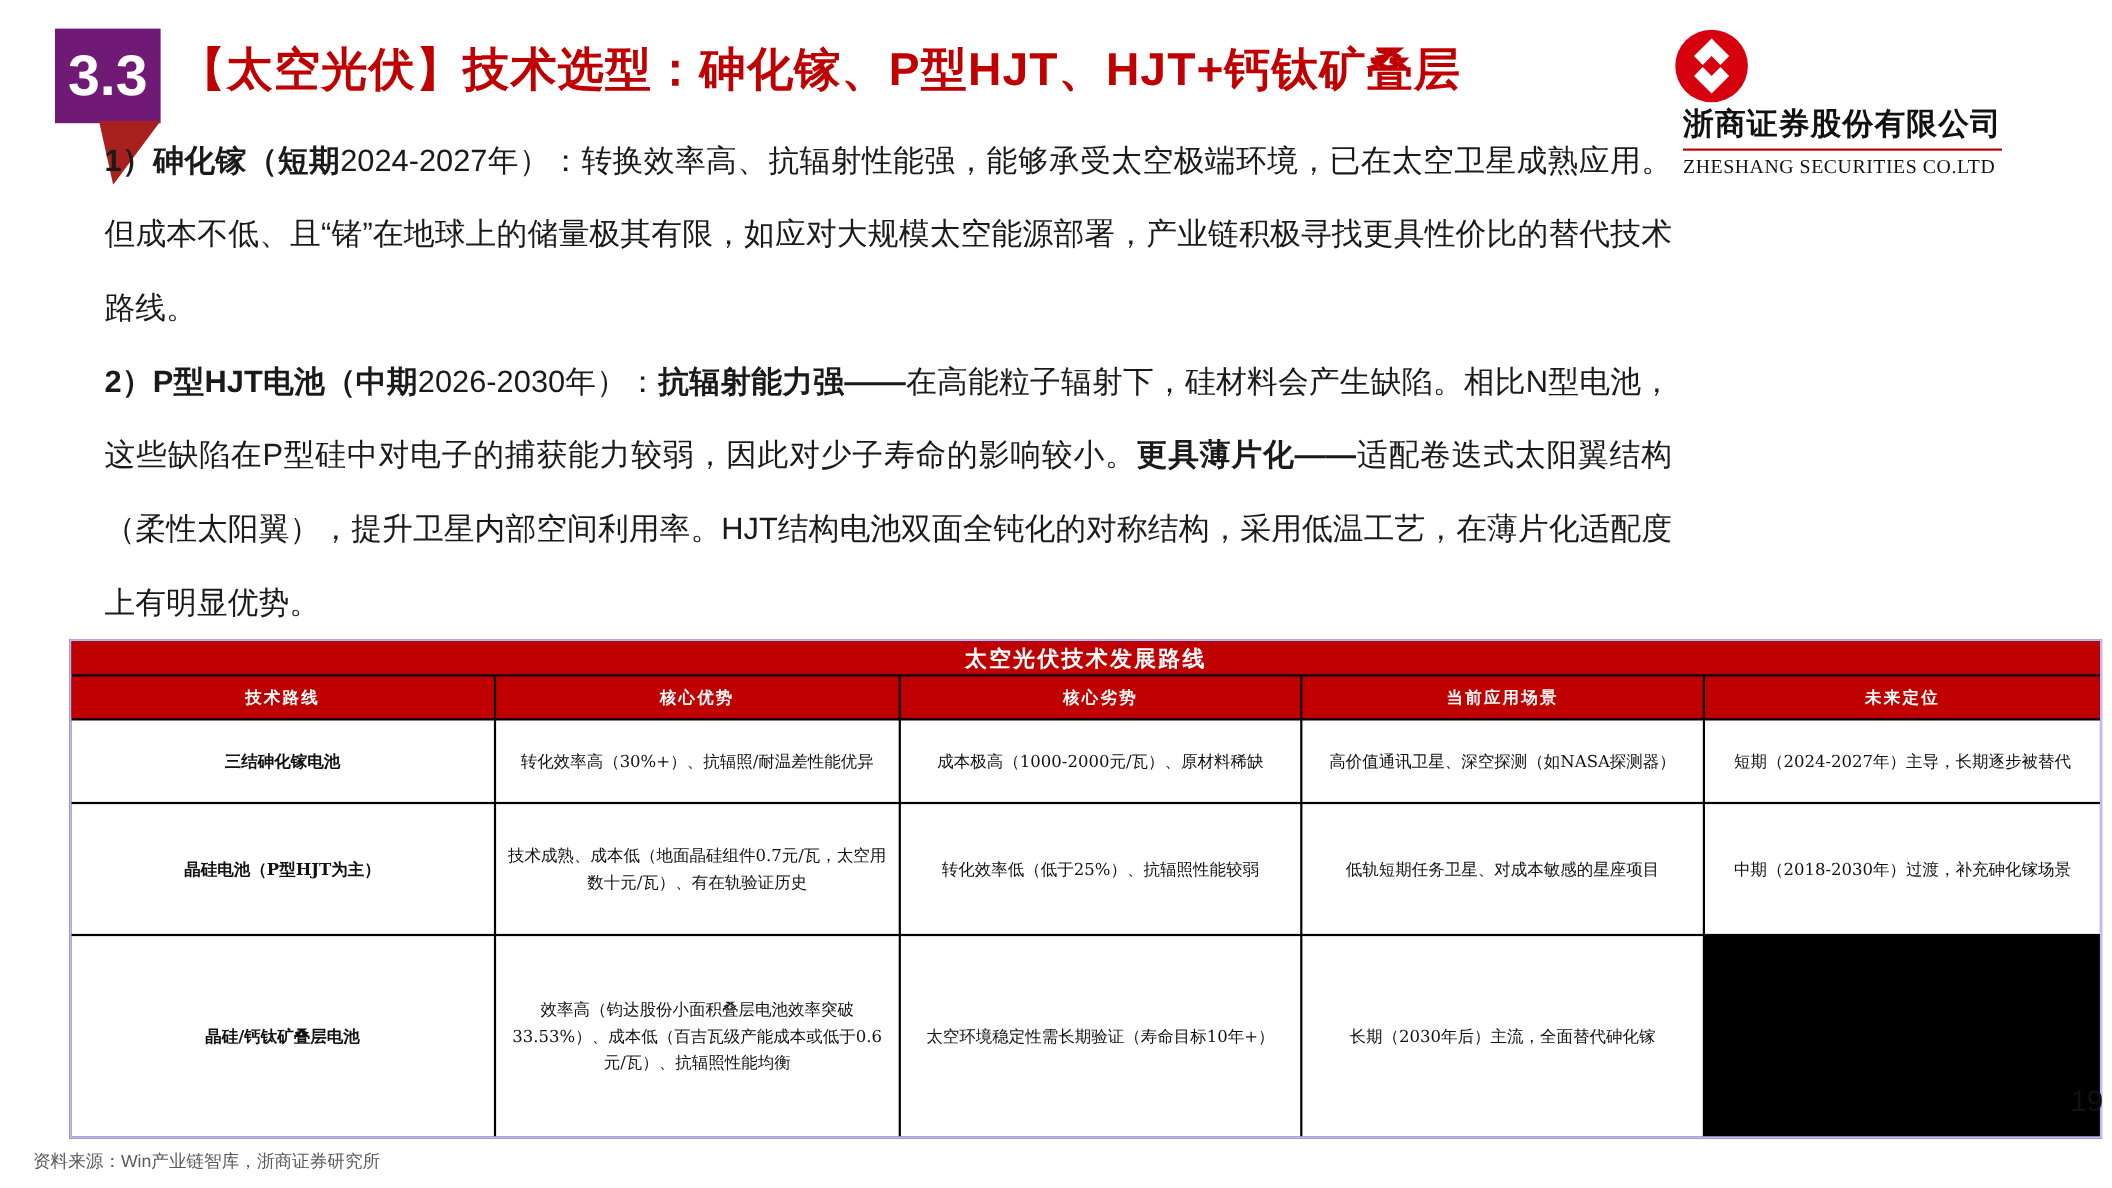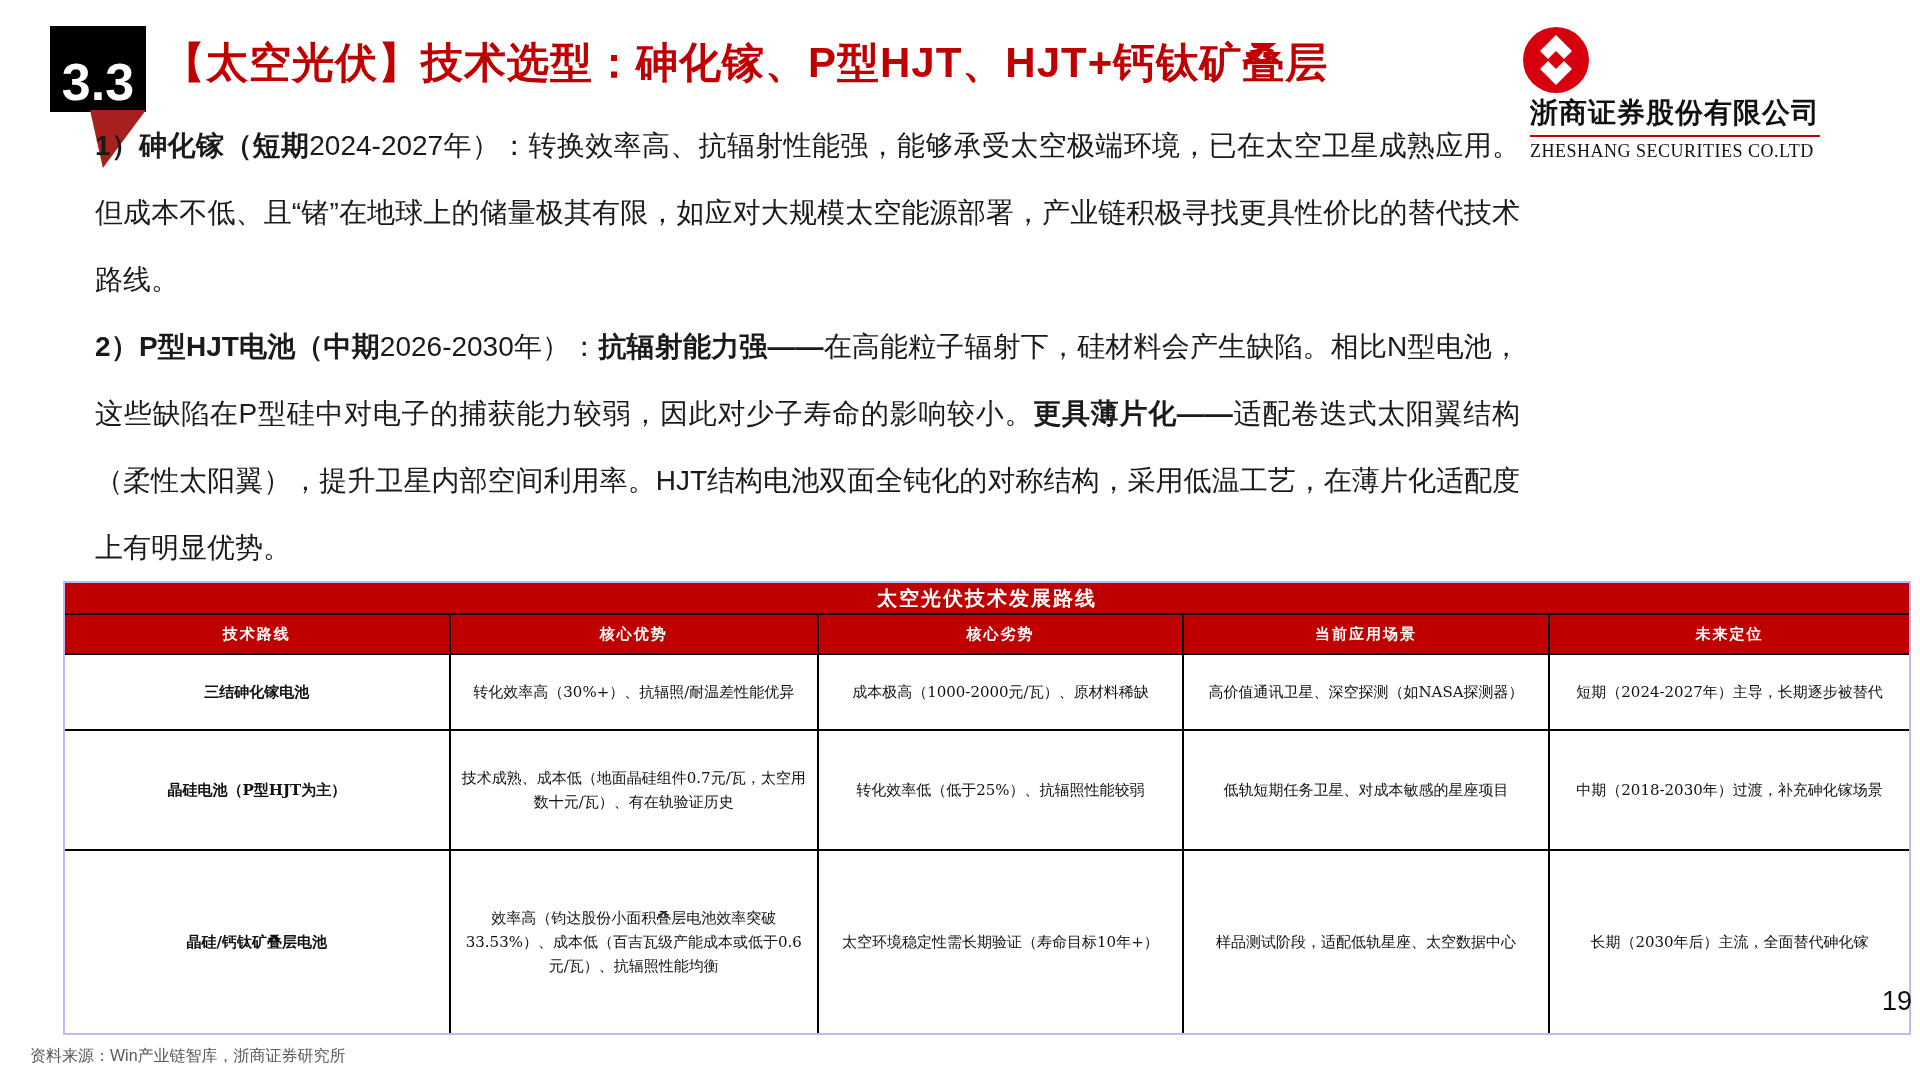--- a/index.html
+++ b/index.html
@@ -1,21 +1,21 @@
 <!DOCTYPE html>
 <html><head>
 <meta charset="utf-8">
 <style>
   html,body{margin:0;padding:0;}
   body{width:1920px;height:1080px;background:#ffffff;font-family:"Liberation Sans",sans-serif;}
   .slide{position:absolute;left:0;top:0;width:1920px;height:1080px;background:#fff;overflow:hidden;}
 
   
-  .badge{position:absolute;left:50px;top:26px;width:96px;height:86px;background:#000000;
-         display:flex;align-items:flex-end;justify-content:center;}
+  .badge{position:absolute;left:50px;top:26px;width:96px;height:86px;background:#701a75;
+         display:flex;align-items:center;justify-content:center;}
   .badge span{color:#fff;font-size:52px;font-weight:800;}
   .badge-tail{position:absolute;left:90px;top:110px;width:56px;height:58px;background:#a8201e;
          clip-path:polygon(0 0,100% 0,23% 100%);}
 
   
   .title{position:absolute;left:158px;top:30px;margin:5px;width:1340px;
          font-size:42px;font-weight:800;color:#c00000;letter-spacing:1px;white-space:nowrap;}
 
   
   .logo{position:absolute;left:1522px;top:26px;display:flex;align-items:flex-start;flex-direction:column;}
@@ -95,20 +95,19 @@
 
     <div class="cell t-c1">晶硅电池（P型HJT为主）</div>
     <div class="cell">技术成熟、成本低（地面晶硅组件0.7元/瓦，太空用数十元/瓦）、有在轨验证历史</div>
     <div class="cell">转化效率低（低于25%）、抗辐照性能较弱</div>
     <div class="cell">低轨短期任务卫星、对成本敏感的星座项目</div>
     <div class="cell">中期（2018-2030年）过渡，补充砷化镓场景</div>
 
     <div class="cell t-c1">晶硅/钙钛矿叠层电池</div>
     <div class="cell">效率高（钧达股份小面积叠层电池效率突破33.53%）、成本低（百吉瓦级产能成本或低于0.6元/瓦）、抗辐照性能均衡</div>
     <div class="cell">太空环境稳定性需长期验证（寿命目标10年+）</div>
-    <div class="cell">样品测试阶段，适配低轨星座、太空数据中心</div>
     <div class="cell">长期（2030年后）主流，全面替代砷化镓</div>
   </div>
 
   <div class="source">资料来源：Win产业链智库，浙商证券研究所</div>
   <div class="page-num">19</div>
 
 </div>
 
 </body></html>

